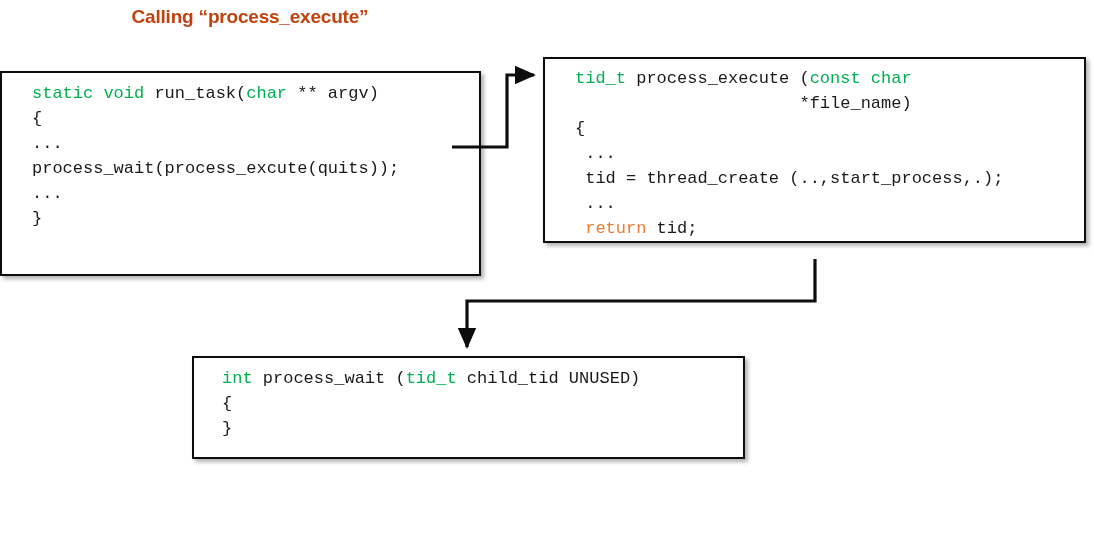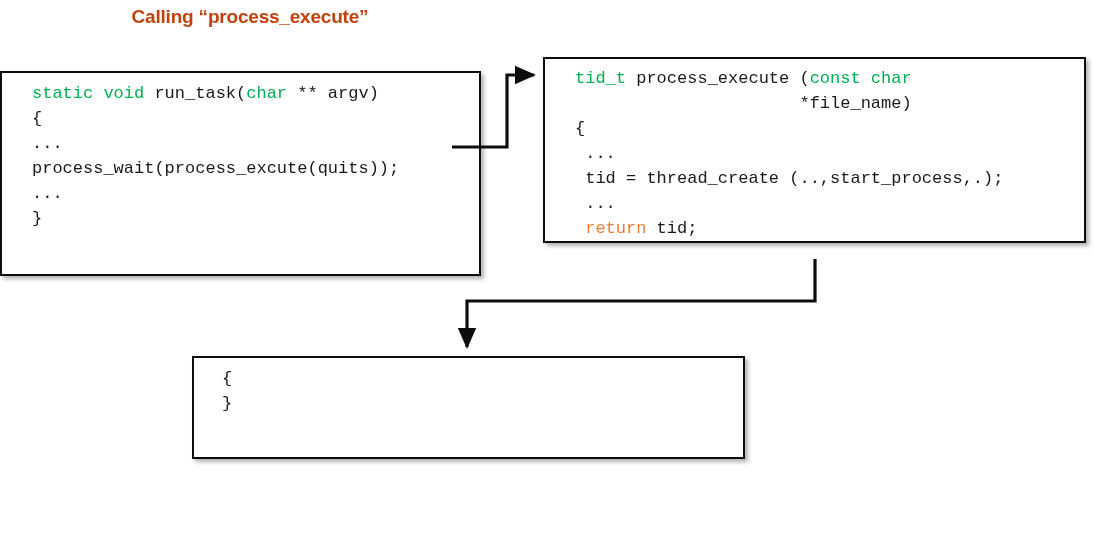--- a/index.html
+++ b/index.html
@@ -95,21 +95,21 @@
 
   <div class="code-box" id="box-run-task">
     <div class="code"><div><span class="kw-type">static void </span><span>run_task(</span><span class="kw-type">char</span><span> ** argv)</span></div><div><span>{</span></div><div><span>...</span></div><div><span>process_wait(process_excute(quits));</span></div><div><span>...</span></div><div><span>}</span></div></div>
   </div>
 
   <div class="code-box" id="box-process-exec">
     <div class="code"><div><span class="kw-type">tid_t</span><span> process_execute (</span><span class="kw-type">const char</span></div><div><span>                      *file_name)</span></div><div><span>{</span></div><div><span> ...</span></div><div><span> tid = thread_create (..,start_process,.);</span></div><div><span> ...</span></div><div><span class="kw-ret"> return</span><span> tid;</span></div><div><span> }</span></div></div>
   </div>
 
   <div class="code-box" id="box-process-wait">
-    <div class="code"><div><span>{</span></div><div><span>}</span></div></div>
+    <div class="code"><div><span class="kw-type">int</span><span> process_wait (</span><span class="kw-type">tid_t</span><span> child_tid UNUSED)</span></div><div><span>{</span></div><div><span>}</span></div></div>
   </div>
 
   <svg id="connectors" viewBox="0 0 1094 547" xmlns="http://www.w3.org/2000/svg">
     <defs>
       <marker id="arrowhead" markerWidth="7" markerHeight="7" refX="6" refY="3.2" orient="auto" markerUnits="strokeWidth">
         <path d="M0,0.3 L6.6,3.2 L0,6.1 z" fill="#0d0d0d"></path>
       </marker>
     </defs>
 
     <path d="M452,147 L507,147 L507,75 L534,75" fill="none" stroke="#0d0d0d" stroke-width="3.2" marker-end="url(#arrowhead)"></path>

